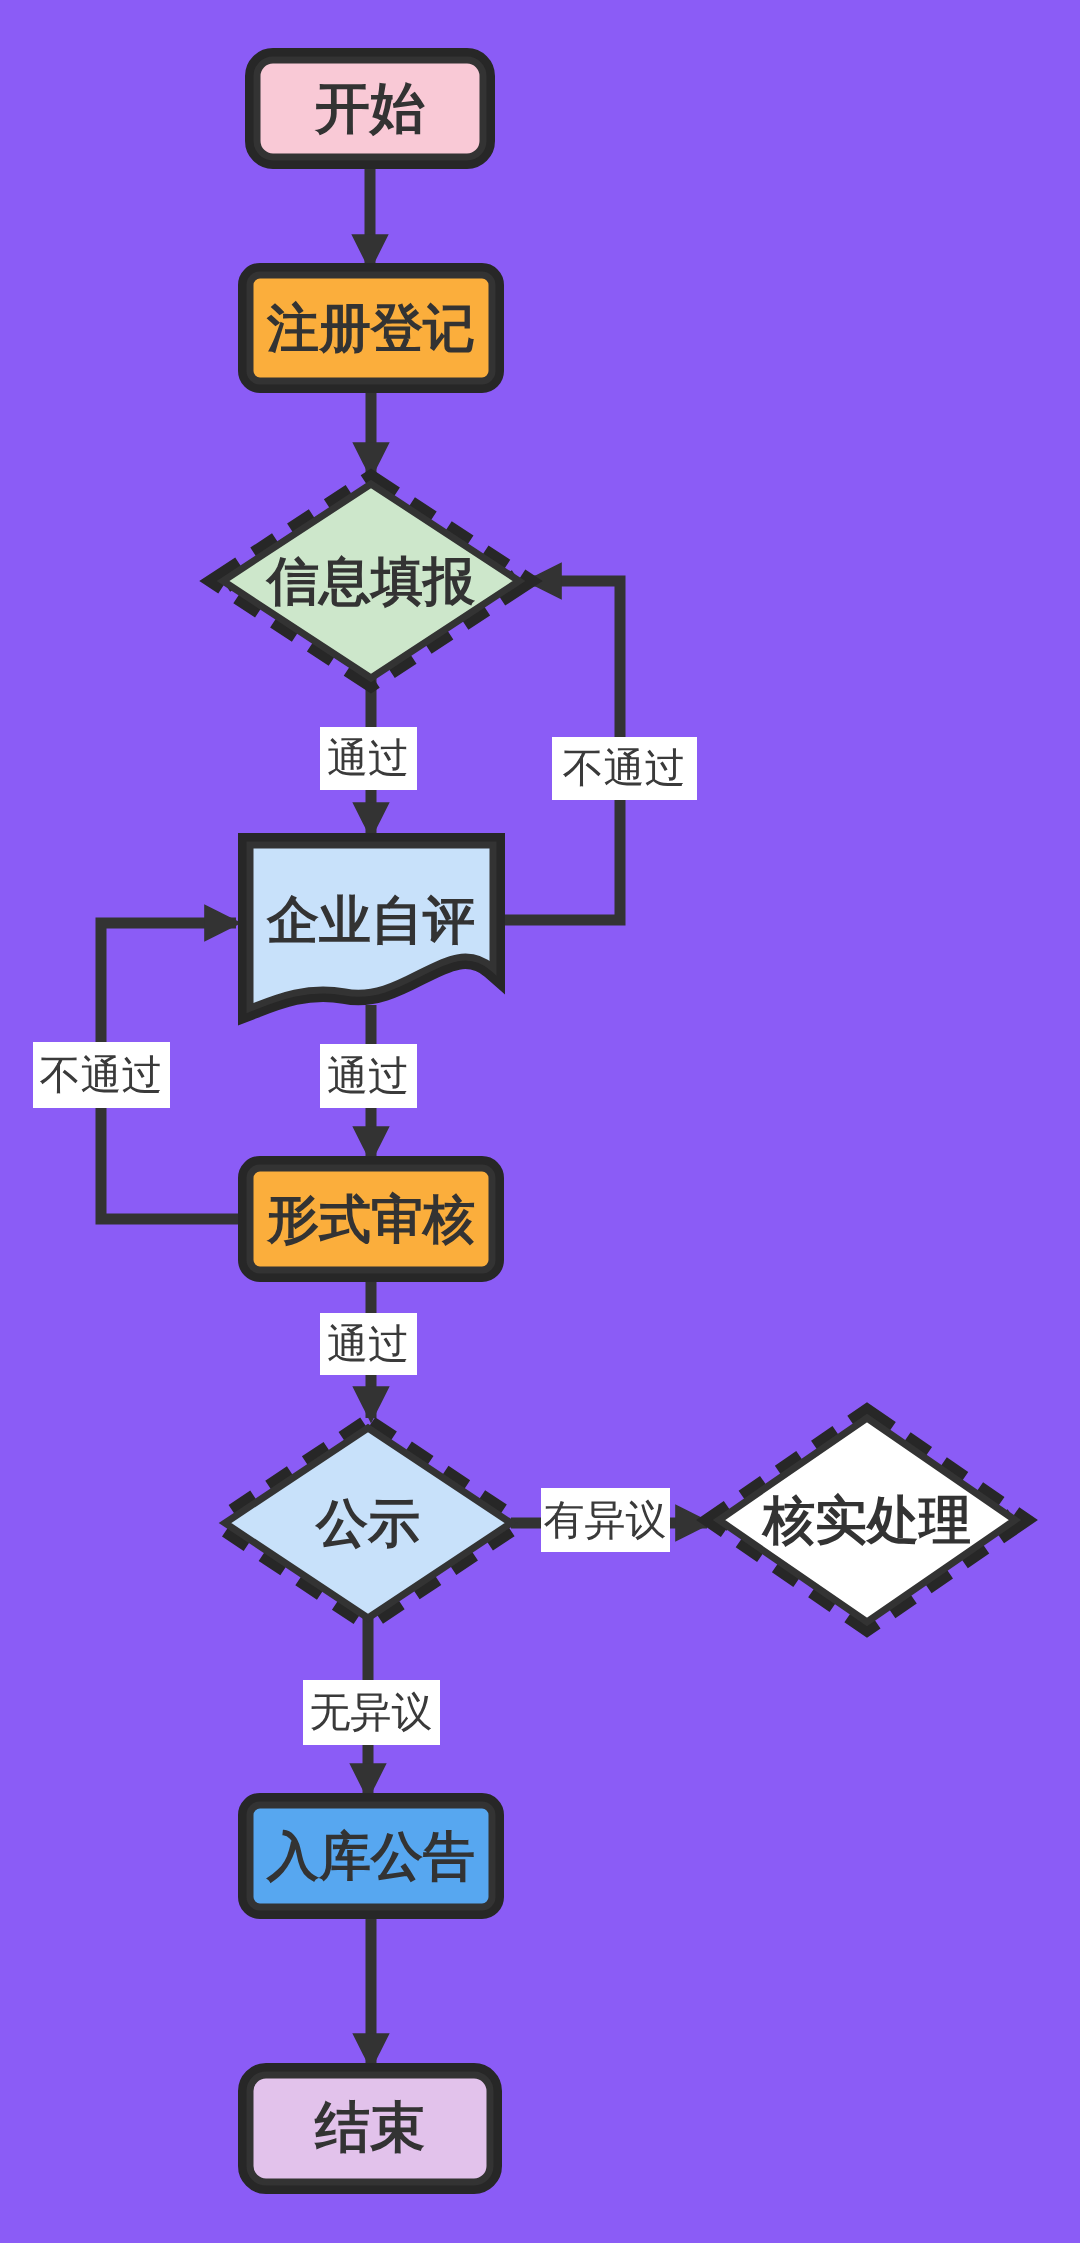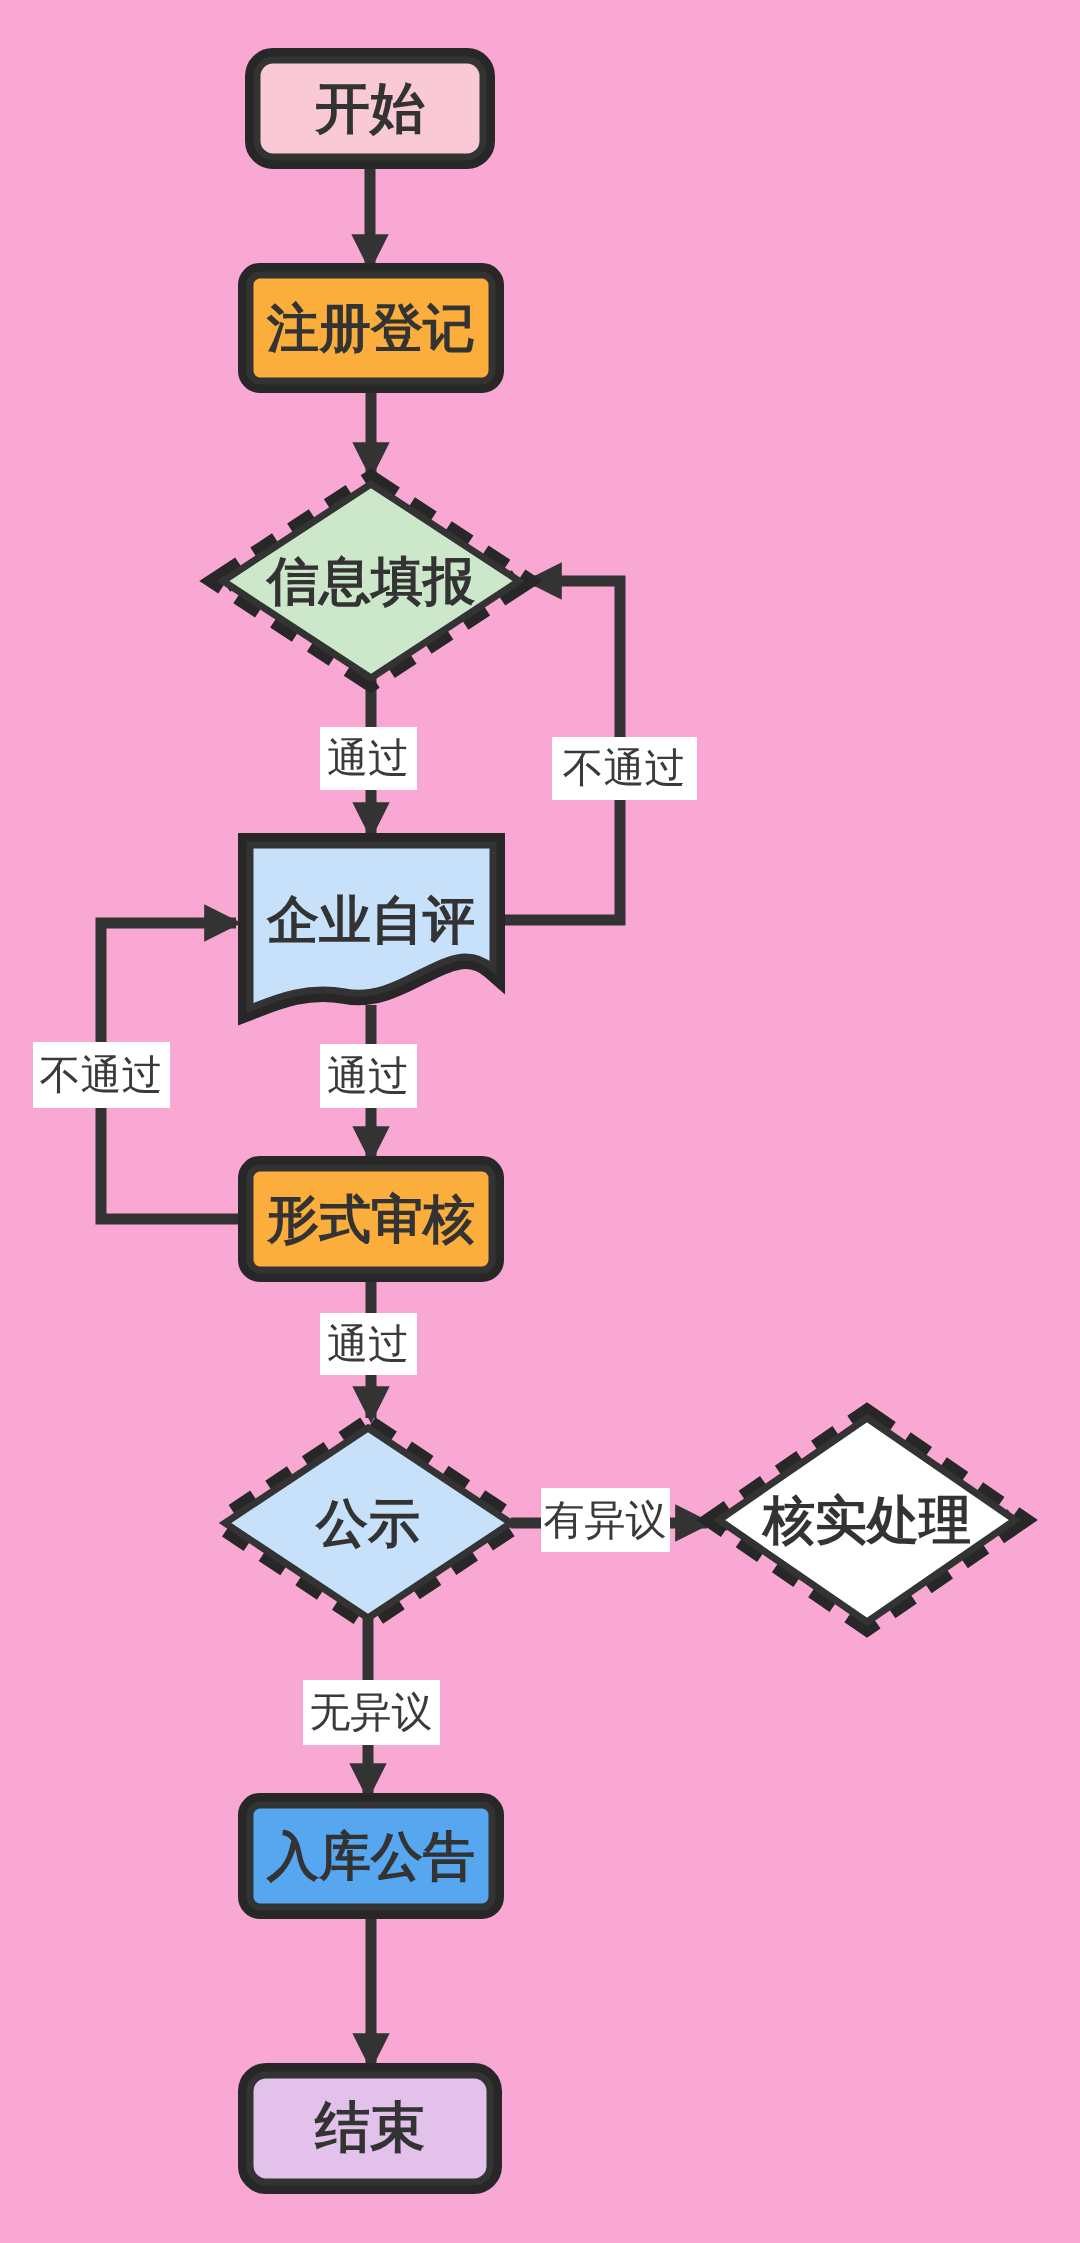--- a/index.html
+++ b/index.html
@@ -8,21 +8,21 @@
     background: #000000;
     width: 1080px;
     height: 2243px;
     overflow: hidden;
     font-family: "Liberation Sans", sans-serif;
   }
   .canvas {
     position: relative;
     width: 1080px;
     height: 2243px;
-    background: #f9a8d4;
+    background: #8b5cf6;
   }
   svg { display: block; }
   .edge {
     fill: none;
     stroke: #333333;
     stroke-width: 11;
   }
   .halo {
     fill: none;
     stroke: #272727;

